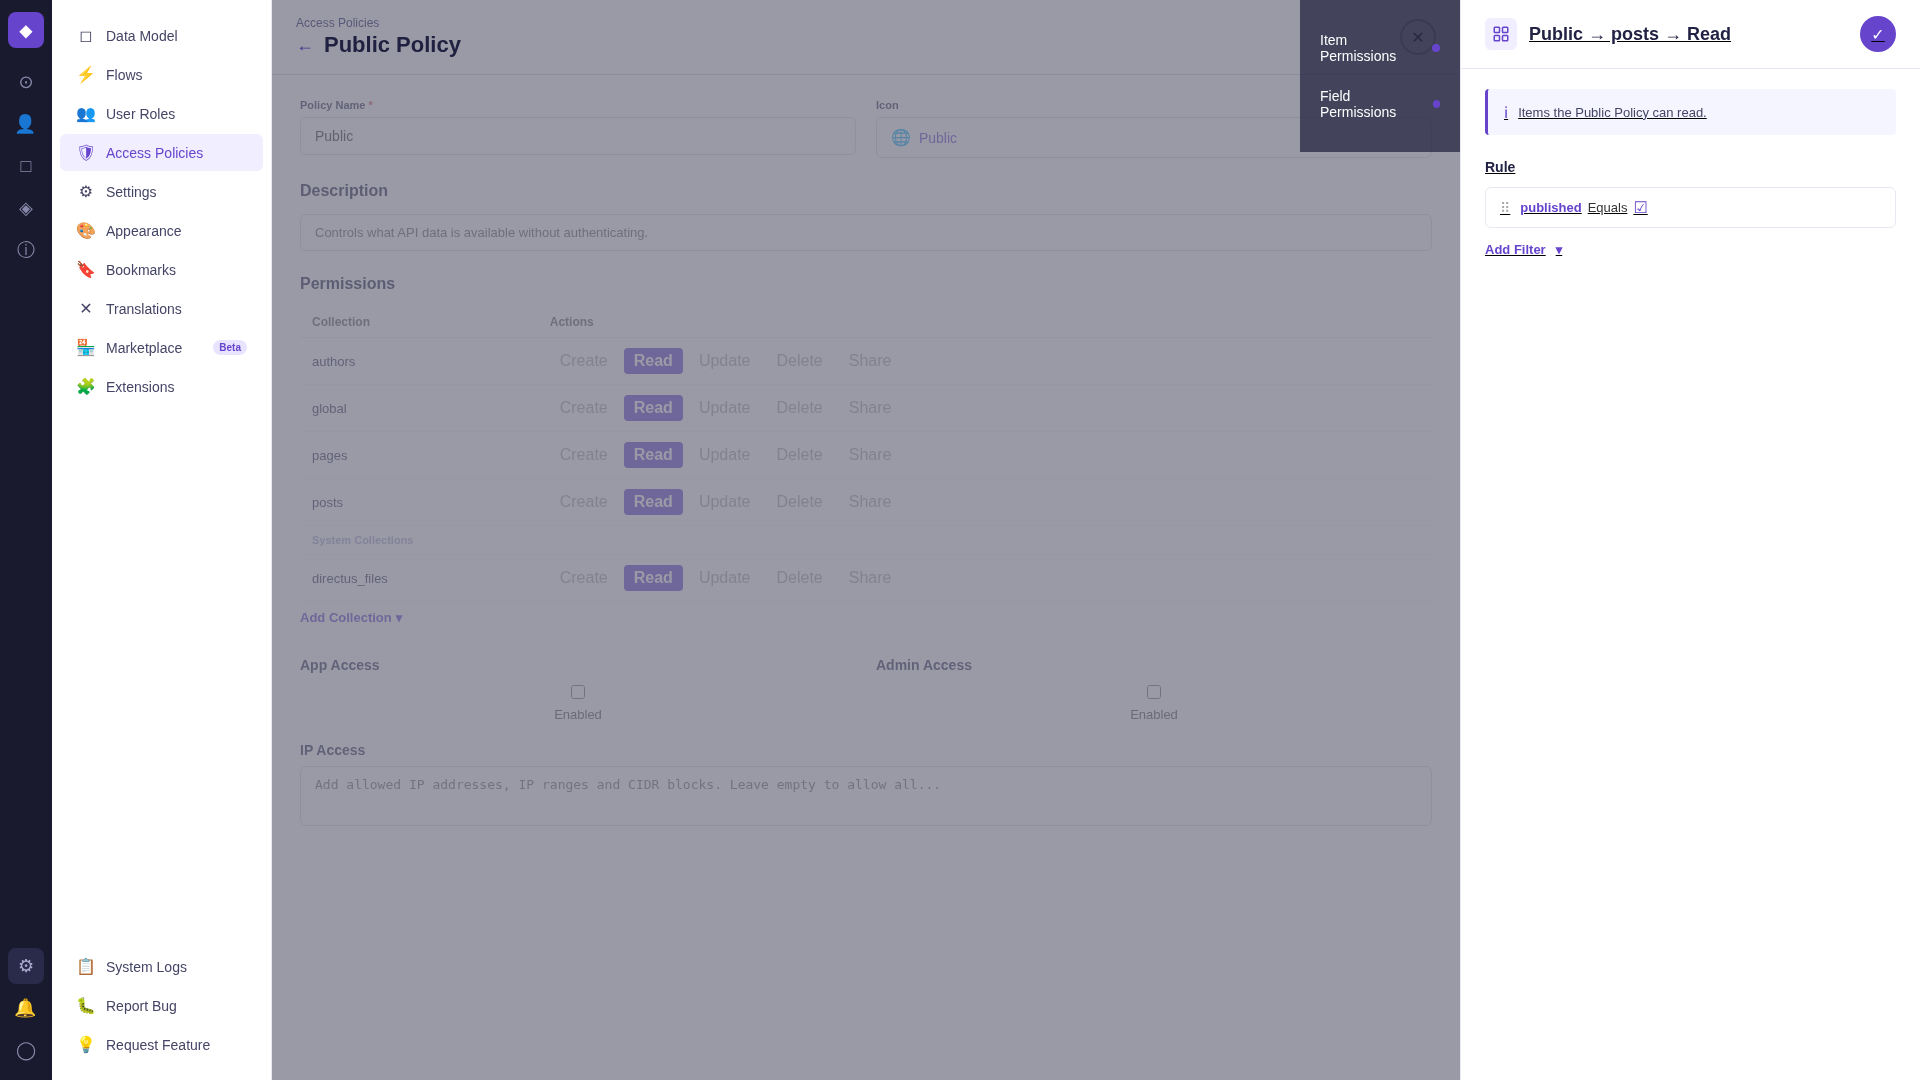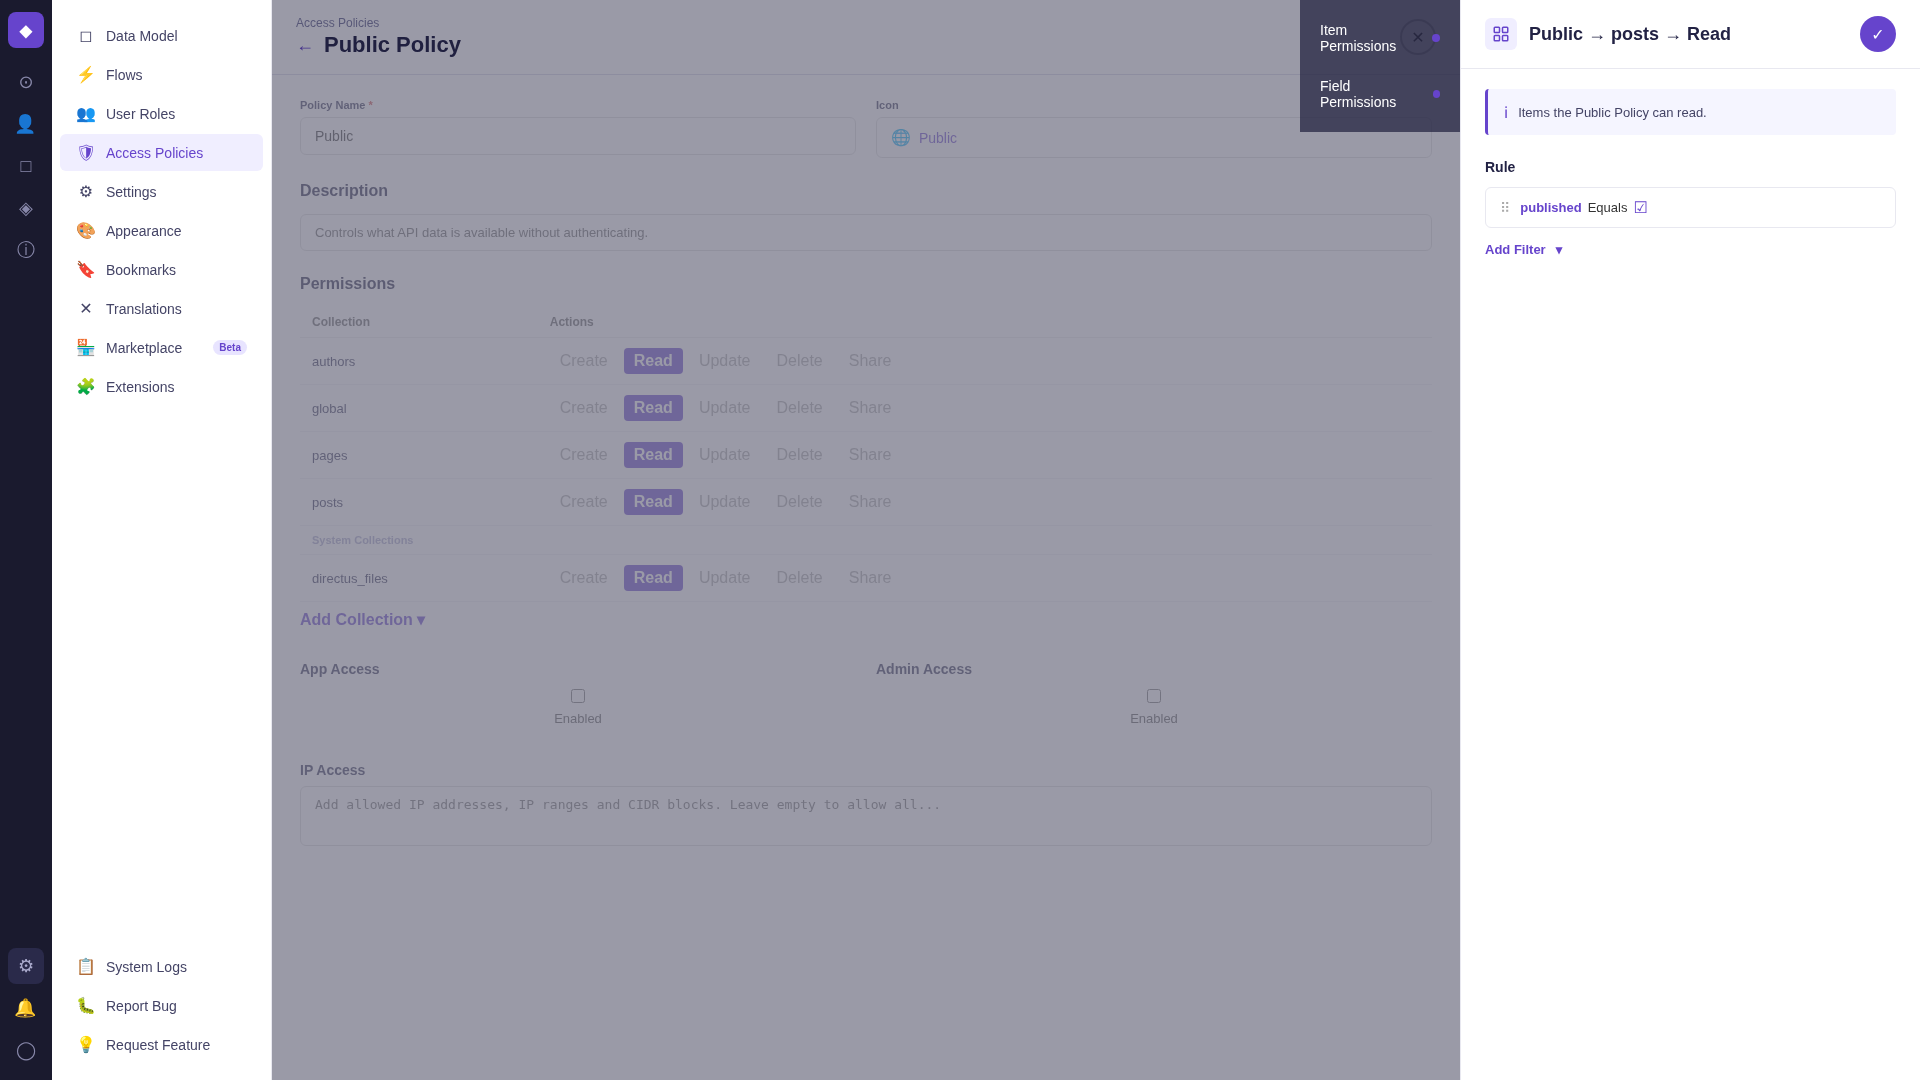--- a/index.html
+++ b/index.html
@@ -169,58 +169,59 @@
     .perm-actions { display: flex; gap: 6px; align-items: center; }
     .perm-btn {
       padding: 4px 10px;
       border-radius: 4px;
       font-size: 16px;
       cursor: pointer;
       border: none;
     }
     .perm-btn.active { background: #6644cc; color: white; font-weight: 600; }
     .perm-btn.inactive { background: transparent; color: #aaa; }
-    .add-collection { color: #6644cc; font-size: 16px; font-weight: 600; cursor: pointer; padding: 8px 0; display: flex; align-items: center; gap: 4px; }
+    .add-collection { color: #6644cc; font-size: 13px; font-weight: 600; cursor: pointer; padding: 8px 0; display: flex; align-items: center; gap: 4px; }
 
     .access-row { display: flex; gap: 20px; margin-top: 24px; }
     .access-box { flex: 1; }
     .access-box label { font-size: 14px; font-weight: 600; color: #333355; margin-bottom: 12px; display: block; }
     .checkbox-row { display: flex; align-items: center; gap: 8px; font-size: 13px; color: #555; flex-direction: column; }
     .checkbox-row input { width: 14px; height: 14px; }
 
     
     .middle-panel {
       position: absolute;
       top: 0; right: 0;
       width: 160px;
       background: rgba(30, 30, 60, 0.7);
       z-index: 6;
       display: flex;
       flex-direction: column;
-      padding: 10px 0;
+      padding: 20px 0;
     }
     .mid-item {
       display: flex; align-items: center;
       padding: 12px 20px;
       color: white;
       font-size: 14px;
       cursor: pointer;
       gap: 10px;
     }
     .mid-item .dot { width: 8px; height: 8px; border-radius: 50%; background: #6644cc; margin-left: auto; }
 
     
     .right-panel {
       width: 460px;
       background: white;
       border-left: 1px solid #e8e8f0;
       display: flex;
       flex-direction: column;
       z-index: 8;
       position: relative;
+      text-decoration: underline;
     }
     .right-panel-header {
       display: flex; align-items: center;
       padding: 16px 24px;
       border-bottom: 1px solid #e8e8f0;
       gap: 12px;
     }
     .right-panel-header .panel-icon {
       width: 32px; height: 32px;
       background: #f0eeff;
@@ -275,21 +276,21 @@
     .add-filter-btn {
       color: #6644cc;
       font-size: 13px;
       font-weight: 600;
       cursor: pointer;
       display: flex; align-items: center; gap: 10px;
       background: none; border: none;
       padding: 4px 0;
     }
 
-    .ip-access-section { margin-top: 36px; }
+    .ip-access-section { margin-top: 20px; }
     .ip-access-section label { font-size: 14px; font-weight: 600; color: #333355; margin-bottom: 8px; display: block; }
     .ip-textarea {
       width: 100%;
       padding: 10px 14px;
       border: 1px solid #ddd;
       border-radius: 6px;
       font-size: 13px;
       color: #aaa;
       min-height: 60px;
       resize: none;

